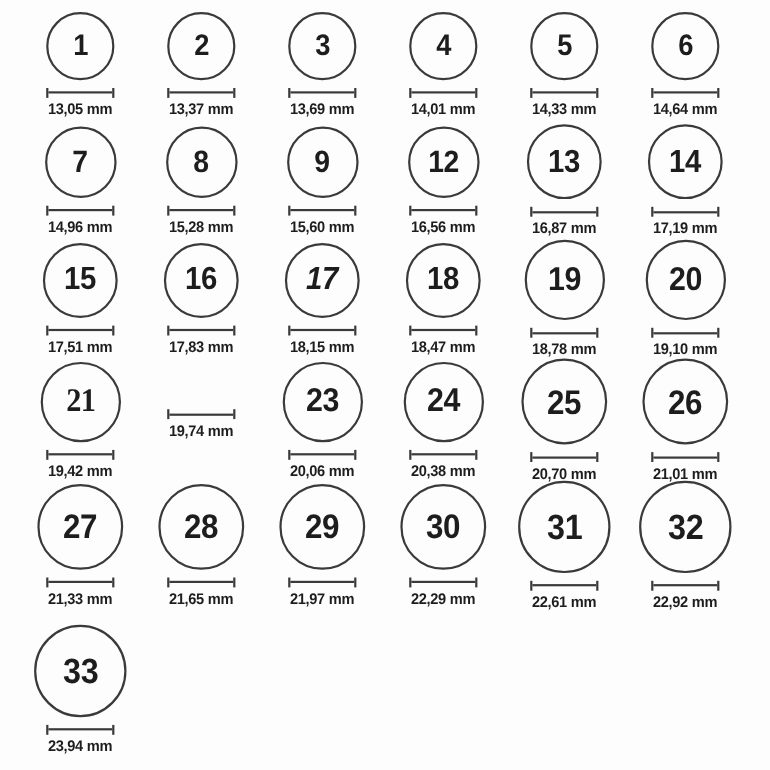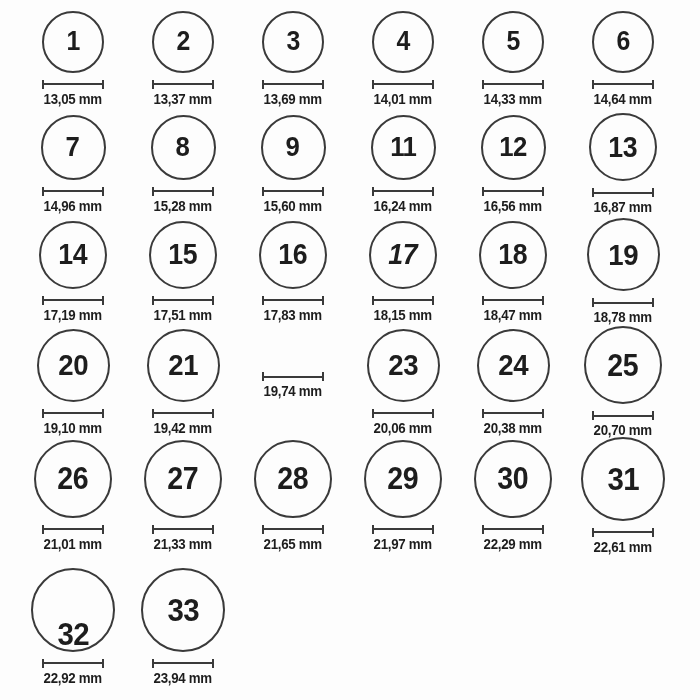--- a/index.html
+++ b/index.html
@@ -133,27 +133,20 @@
     </div>
     <div class="cell">
       <div class="circle" style="width: 65px; height: 65px;">
         <span class="num" style="font-size: 28px;">9</span>
       </div>
       <div class="measure"></div>
       <div class="mm">15,60 mm</div>
     </div>
     <div class="cell">
       <div class="circle" style="width: 65px; height: 65px;">
-        <span class="num" style="font-size: 28px;">11</span>
-      </div>
-      <div class="measure"></div>
-      <div class="mm">16,24 mm</div>
-    </div>
-    <div class="cell">
-      <div class="circle" style="width: 65px; height: 65px;">
         <span class="num" style="font-size: 28px;">12</span>
       </div>
       <div class="measure"></div>
       <div class="mm">16,56 mm</div>
     </div>
     <div class="cell">
       <div class="circle" style="width: 68px; height: 68px;">
         <span class="num" style="font-size: 29px;">13</span>
       </div>
       <div class="measure"></div>
@@ -202,21 +195,21 @@
       <div class="mm">18,78 mm</div>
     </div>
     <div class="cell">
       <div class="circle" style="width: 73px; height: 73px; text-align: right;">
         <span class="num" style="font-size: 30px;">20</span>
       </div>
       <div class="measure"></div>
       <div class="mm">19,10 mm</div>
     </div>
     <div class="cell">
-      <div class="circle" style="width: 73px; height: 73px;">
+      <div class="circle" style="width: 73px; height: 73px; font-family: Liberation Serif, serif;">
         <span class="num" style="font-size: 30px;">21</span>
       </div>
       <div class="measure"></div>
       <div class="mm">19,42 mm</div>
     </div>
     <div class="cell">
       <div class="measure"></div>
       <div class="mm">19,74 mm</div>
     </div>
     <div class="cell">
@@ -276,21 +269,21 @@
       <div class="mm">22,29 mm</div>
     </div>
     <div class="cell">
       <div class="circle" style="width: 84px; height: 84px;">
         <span class="num" style="font-size: 32px;">31</span>
       </div>
       <div class="measure"></div>
       <div class="mm">22,61 mm</div>
     </div>
     <div class="cell">
-      <div class="circle" style="width: 84px; height: 84px; align-items: flex-end;">
+      <div class="circle" style="width: 84px; height: 84px;">
         <span class="num" style="font-size: 32px;">32</span>
       </div>
       <div class="measure"></div>
       <div class="mm">22,92 mm</div>
     </div>
     <div class="cell">
       <div class="circle" style="width: 84px; height: 84px;">
         <span class="num" style="font-size: 32px;">33</span>
       </div>
       <div class="measure"></div>

